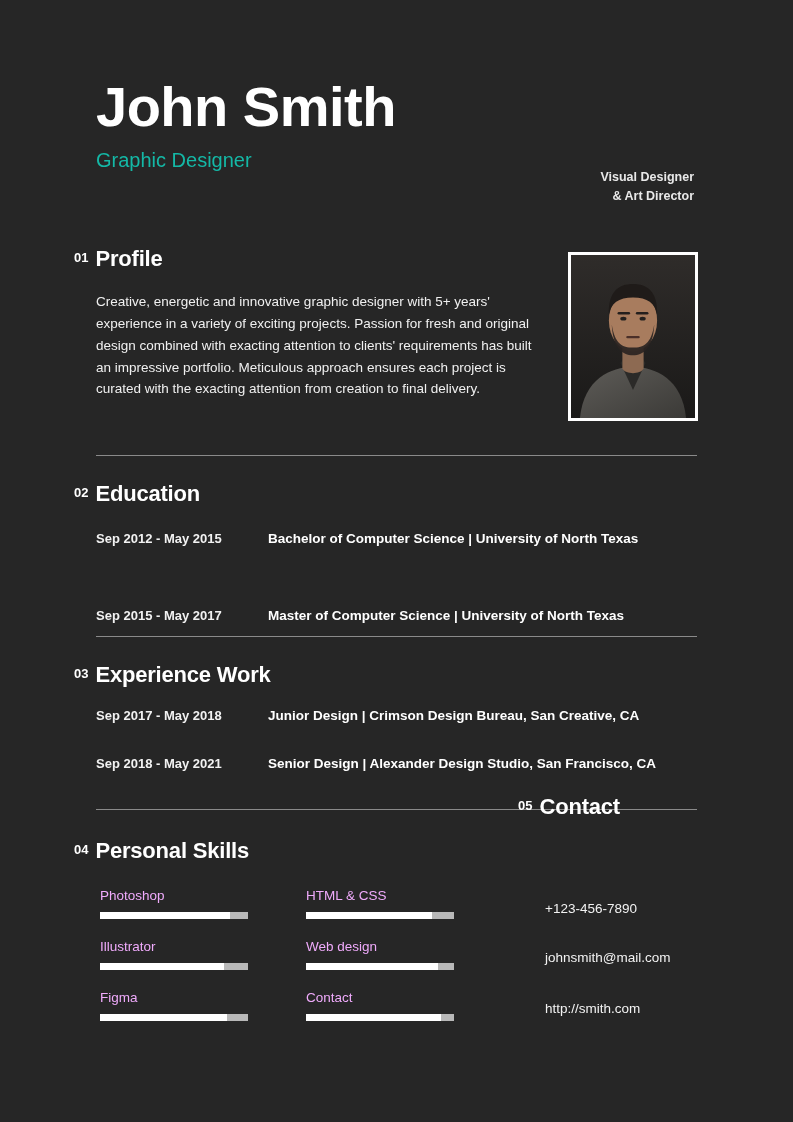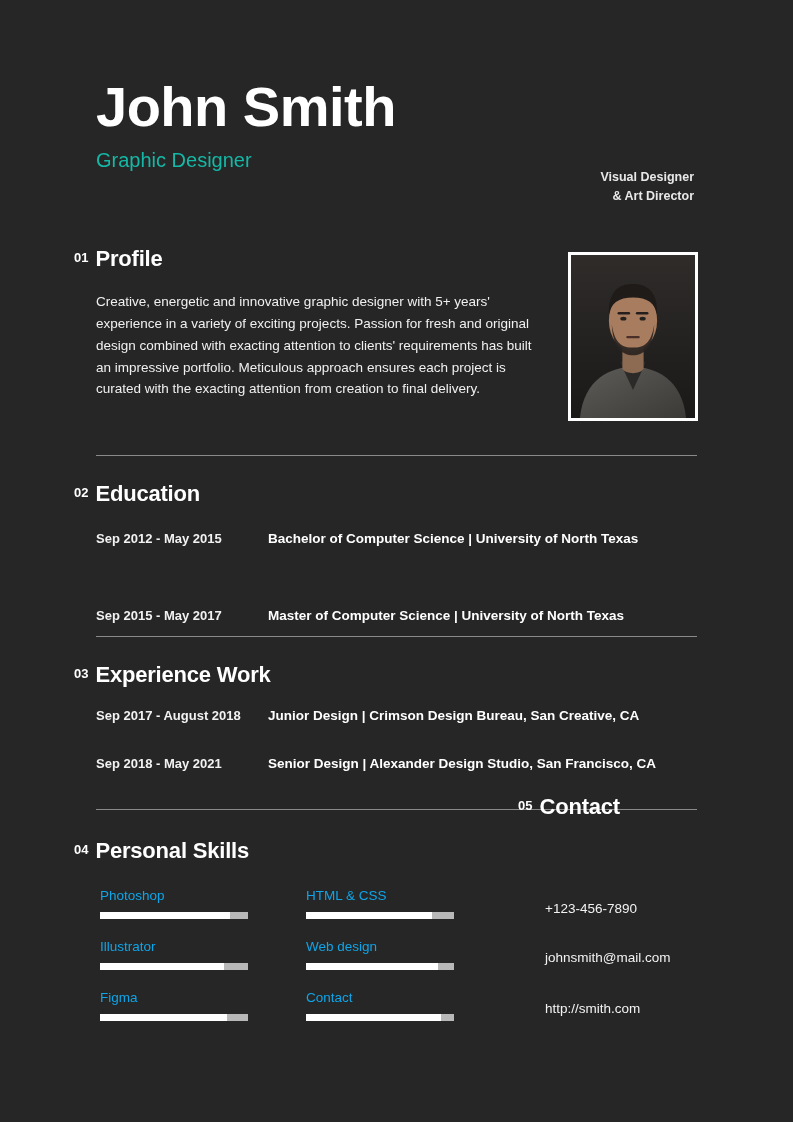--- a/index.html
+++ b/index.html
@@ -136,21 +136,21 @@
 
   
   #sec-skills { left: 74px; top: 838px; justify-content: space-between; }
   .skill {
     position: absolute;
     width: 148px;
   }
   .skill-label {
     font-size: 13.5px;
     font-weight: 400;
-    color: #0ea5e9;
+    color: #f0abfc;
     margin-bottom: 9px;
   }
   .bar-track {
     height: 7px;
     width: 148px;
     background: #b8b8b8;
   }
   .bar-fill {
     height: 7px;
     background: #ffffff;
@@ -243,21 +243,21 @@
     <span class="desc">Master of Computer Science | University of North Texas</span>
   </div>
 
   <div class="divider" id="div2"></div>
 
   <div class="section-head" id="sec-experience">
     <span class="sec-num">03</span>
     <span class="sec-title">Experience Work</span>
   </div>
   <div class="entry" id="exp-0">
-    <span class="date">Sep 2017 - August 2018</span>
+    <span class="date">Sep 2017 - May 2018</span>
     <span class="desc">Junior Design | Crimson Design Bureau, San Creative, CA</span>
   </div>
   <div class="entry" id="exp-1">
     <span class="date">Sep 2018 - May 2021</span>
     <span class="desc">Senior Design | Alexander Design Studio, San Francisco, CA</span>
   </div>
 
   <div class="divider" id="div3"></div>
 
   <div class="section-head" id="sec-skills">

